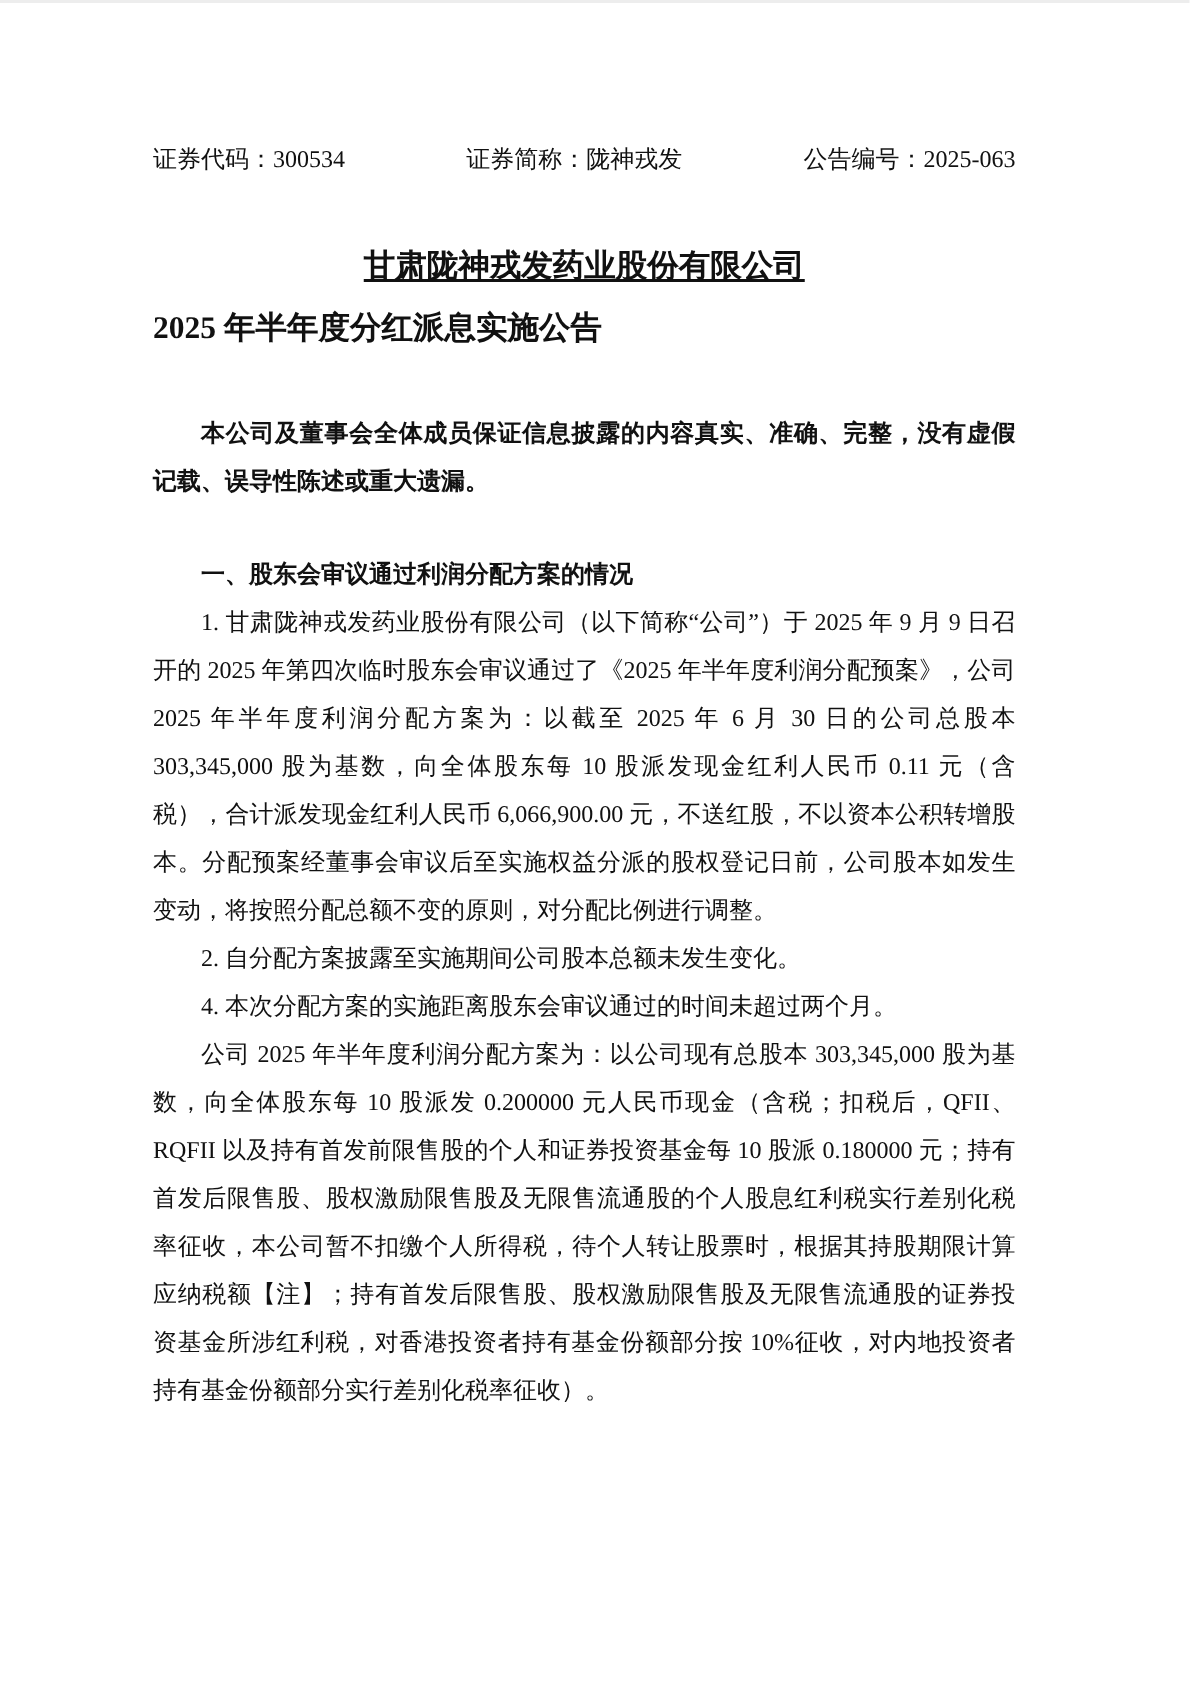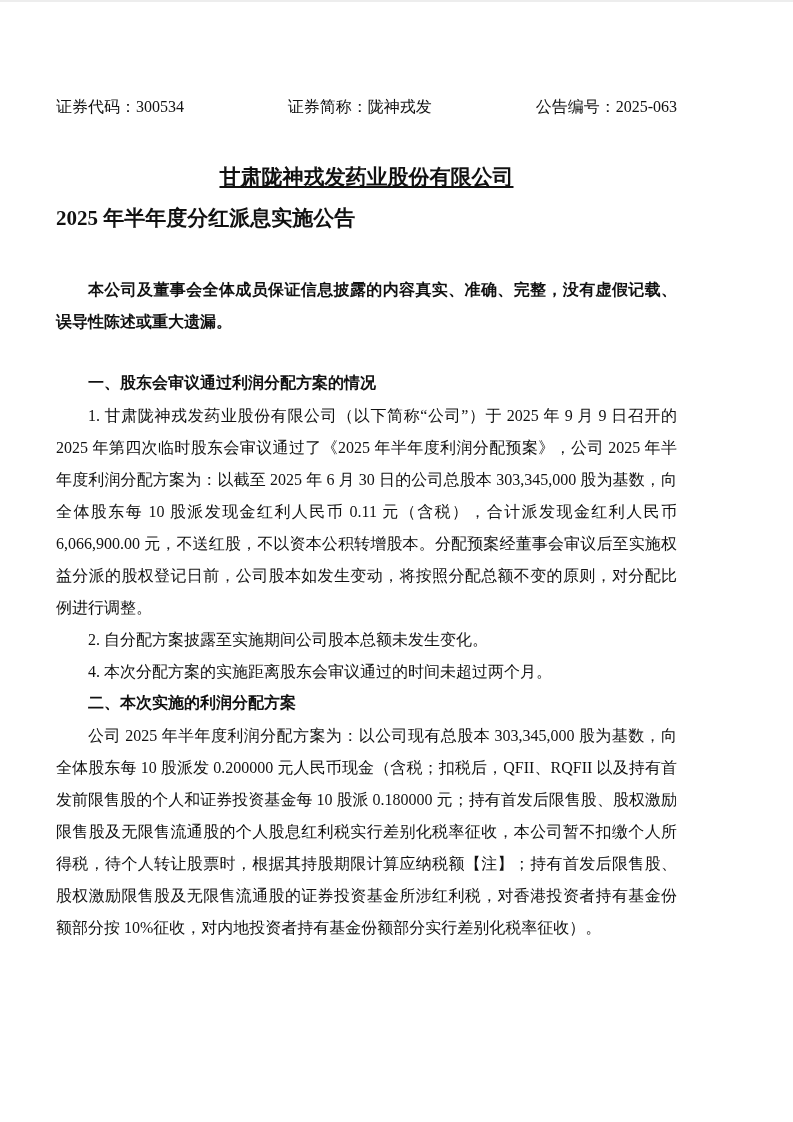--- a/index.html
+++ b/index.html
@@ -11,21 +11,21 @@
     width: 793px;
     height: 1122px;
     overflow: hidden;
     position: relative;
     font-family: "Liberation Serif", "DejaVu Serif", serif;
     color: #111111;
     border-top: 2px solid #ededed;
     box-sizing: border-box;
   }
   .page {
-    padding: 0 116px 0 56px;
+    padding: 0 116px 0 102px;
     box-sizing: border-box;
     width: 793px;
   }
   .header-row {
     margin-top: 95px;
     display: flex;
     justify-content: space-between;
     font-size: 16px;
     line-height: 20px;
     white-space: nowrap;
@@ -52,21 +52,21 @@
     line-height: 32px;
     text-indent: 2em;
     text-align: justify;
   }
   .section-heading {
     margin: 30px 0 0 0;
     font-size: 16px;
     font-weight: bold;
     line-height: 32px;
     text-indent: 2em;
-    font-family: Liberation Mono, monospace;
+    font-family: Liberation Serif, serif;
   }
   .section-heading.tight {
     margin-top: 0;
   }
   .body-para {
     margin: 0;
     font-size: 16px;
     line-height: 32px;
     text-indent: 2em;
     text-align: justify;
@@ -86,16 +86,15 @@
   <h1 class="doc-title">甘肃陇神戎发药业股份有限公司</h1>
   <h2 class="doc-subtitle">2025 年半年度分红派息实施公告</h2>
 
   <p class="disclaimer">本公司及董事会全体成员保证信息披露的内容真实、准确、完整，没有虚假记载、误导性陈述或重大遗漏。</p>
 
   <h3 class="section-heading">一、股东会审议通过利润分配方案的情况</h3>
   <p class="body-para">1. 甘肃陇神戎发药业股份有限公司（以下简称“公司”）于 2025 年 9 月 9 日召开的 2025 年第四次临时股东会审议通过了《2025 年半年度利润分配预案》，公司 2025 年半年度利润分配方案为：以截至 2025 年 6 月 30 日的公司总股本 303,345,000 股为基数，向全体股东每 10 股派发现金红利人民币 0.11 元（含税），合计派发现金红利人民币 6,066,900.00 元，不送红股，不以资本公积转增股本。分配预案经董事会审议后至实施权益分派的股权登记日前，公司股本如发生变动，将按照分配总额不变的原则，对分配比例进行调整。</p>
   <p class="body-para">2. 自分配方案披露至实施期间公司股本总额未发生变化。</p>
   <p class="body-para">4. 本次分配方案的实施距离股东会审议通过的时间未超过两个月。</p>
 
-  <h3 class="section-heading tight">二、本次实施的利润分配方案</h3>
   <p class="body-para">公司 2025 年半年度利润分配方案为：以公司现有总股本 303,345,000 股为基数，向全体股东每 10 股派发 0.200000 元人民币现金（含税；扣税后，QFII、RQFII 以及持有首发前限售股的个人和证券投资基金每 10 股派 0.180000 元；持有首发后限售股、股权激励限售股及无限售流通股的个人股息红利税实行差别化税率征收，本公司暂不扣缴个人所得税，待个人转让股票时，根据其持股期限计算应纳税额【注】；持有首发后限售股、股权激励限售股及无限售流通股的证券投资基金所涉红利税，对香港投资者持有基金份额部分按 10%征收，对内地投资者持有基金份额部分实行差别化税率征收）。</p>
 
 </div>
 
 </body></html>

